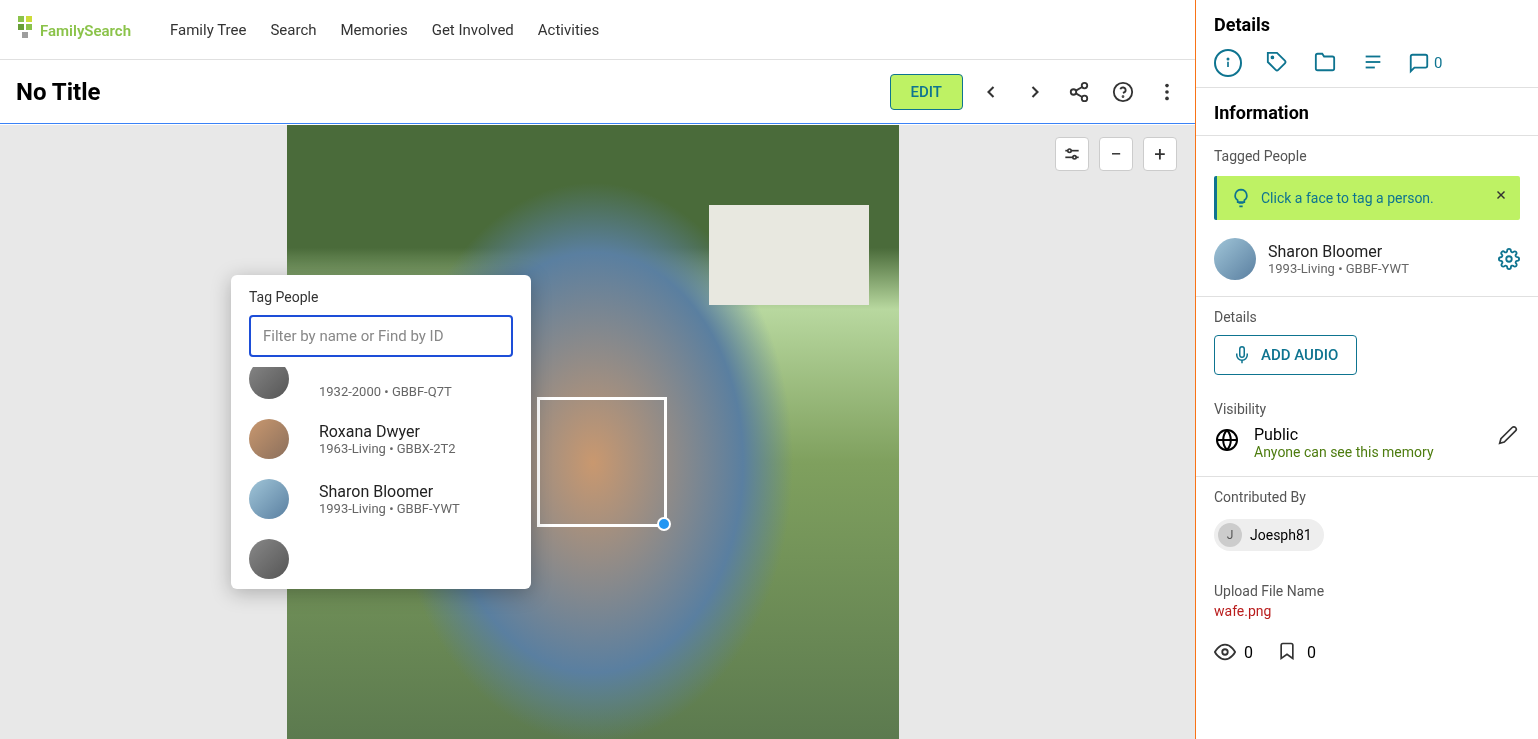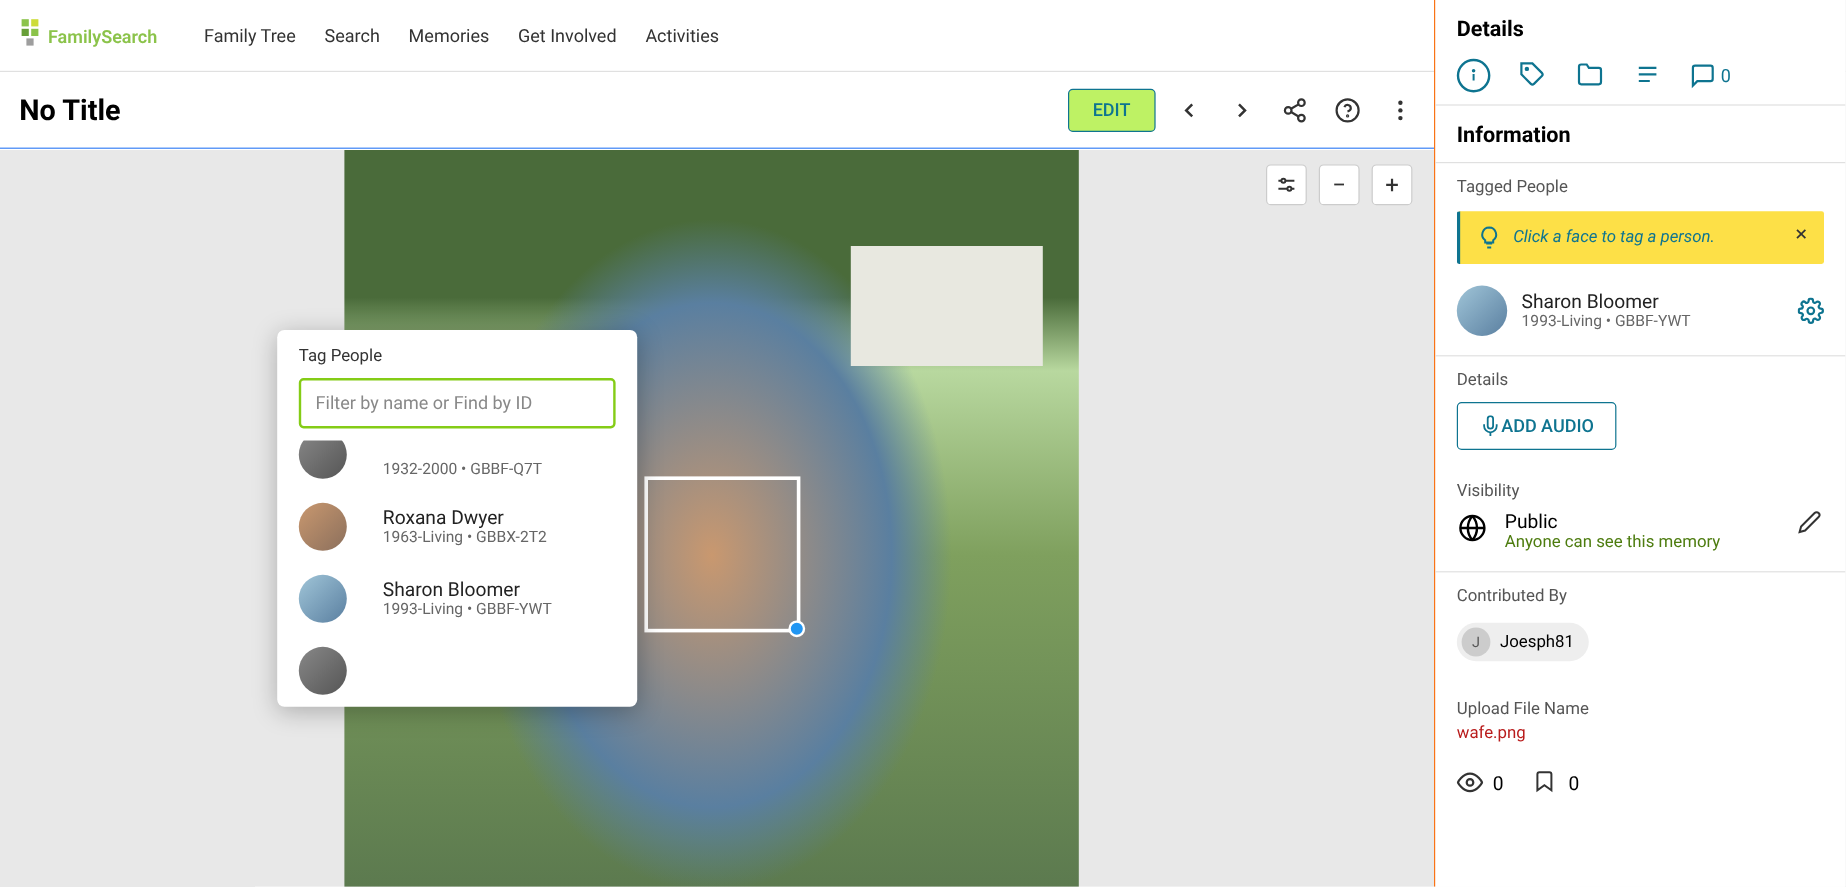--- a/index.html
+++ b/index.html
@@ -33,21 +33,21 @@
 .face-box { position: absolute; left: 537px; top: 272px; width: 130px; height: 130px; border: 3px solid #fff; z-index: 5; }
 .face-handle { position: absolute; right: -7px; bottom: -7px; width: 14px; height: 14px; border-radius: 50%; background: #2196f3; border: 2px solid #fff; }
 
 
 .zoom-ctrl { position: absolute; top: 12px; right: 18px; display: flex; gap: 10px; z-index: 6;}
 .zoom-btn { width: 34px; height: 34px; background: #fff; border: 1px solid #ccc; border-radius: 4px; display: flex; align-items: center; justify-content: center; cursor: pointer; font-size: 20px; color:#333;}
 
 
 .tag-popup { position: absolute; left: 231px; top: 150px; width: 300px; background: #fff; border-radius: 6px; box-shadow: 0 4px 20px rgba(0,0,0,0.25); z-index: 10; padding: 14px 0 0 0; }
 .tag-popup-title { font-size: 14px; color: #333; padding: 0 18px 10px; }
-.tag-input { margin: 0 18px 10px; width: calc(100% - 36px); border: 2px solid #84cc16; border-radius: 4px; padding: 10px 12px; font-size: 15px; outline: none; }
+.tag-input { margin: 0 18px 10px; width: calc(100% - 36px); border: 2px solid #1d4ed8; border-radius: 4px; padding: 10px 12px; font-size: 15px; outline: none; }
 .tag-input::placeholder { color: #888; }
 .tag-list { max-height: 290px; overflow-y: auto; padding-top: 6px; }
 .tag-item { display: flex; align-items: center; gap: 30px; padding: 10px 18px; cursor: pointer; }
 .tag-avatar { width: 40px; height: 40px; border-radius: 50%; flex-shrink: 0; }
 .tag-avatar.gray { background: linear-gradient(135deg,#888,#555); }
 .tag-avatar.tan { background: linear-gradient(135deg,#c9986f,#8b6f5c); }
 .tag-avatar.blue { background: linear-gradient(135deg,#a0c5d8,#5a7fa0); }
 .tag-name { font-size: 16px; color: #222; line-height: 1.2; }
 .tag-meta { font-size: 13px; color: #666; }
 .tag-item.partial .tag-avatar { margin-top: -24px; }
@@ -58,31 +58,31 @@
 .right-panel { position: absolute; top: 0; right: 0; width: 343px; height: 739px; border-left: 1px solid #f97316; background: #fff; overflow-y: auto; }
 .rp-header { padding: 14px 18px 10px; font-size: 18px; font-weight: 700; }
 .rp-tabs { display: flex; gap: 22px; padding: 4px 18px 10px; border-bottom: 1px solid #e0e0e0; }
 .rp-tab { width: 26px; height: 26px; display: flex; align-items: center; justify-content: center; cursor: pointer; color: #0e7490; }
 .rp-tab.active { border: 2px solid #0e7490; border-radius: 50%; width: 28px; height: 28px; }
 .rp-tab-count { display:flex; align-items: center; gap:4px; font-size:15px; color:#0e7490; }
 
 .rp-section-title { padding: 14px 18px 12px; font-size: 18px; font-weight: 700; border-bottom: 1px solid #e0e0e0;}
 .rp-sub { padding: 12px 18px 4px; font-size: 14px; color: #555; }
 
-.rp-tip { margin: 8px 18px; border-left: 3px solid #0e7490; background: #fde047; padding: 12px 14px; display: flex; align-items: center; gap: 10px; font-size: 14px; color: #0e7490; position: relative; border-radius: 2px; font-style: italic;}
+.rp-tip { margin: 8px 18px; border-left: 3px solid #0e7490; background: #bef264; padding: 12px 14px; display: flex; align-items: center; gap: 10px; font-size: 14px; color: #0e7490; position: relative; border-radius: 2px;}
 .rp-tip-close { position: absolute; right: 10px; top: 10px; cursor: pointer; color: #333; width:18px; height:18px; display:flex; align-items:center; justify-content:center;}
 
 .tagged-person { display: flex; align-items: center; gap: 12px; padding: 10px 18px 16px; border-bottom: 1px solid #e0e0e0; }
 .tp-avatar { width: 42px; height: 42px; border-radius: 50%; background: linear-gradient(135deg,#a0c5d8,#5a7fa0); }
 .tp-info { flex: 1; }
 .tp-name { font-size: 16px; color: #222; }
 .tp-meta { font-size: 13px; color: #666; }
 .tp-gear { cursor: pointer; color: #0e7490; width:22px; height:22px; }
 
-.add-audio-btn { margin: 6px 18px 14px; border: 1px solid #0e7490; color: #0e7490; background: #fff; padding: 10px 18px; font-size: 15px; border-radius: 4px; cursor: pointer; display: inline-flex; align-items: center; font-weight:500;justify-content:space-between;}
+.add-audio-btn { margin: 6px 18px 14px; border: 1px solid #0e7490; color: #0e7490; background: #fff; padding: 10px 18px; font-size: 15px; border-radius: 4px; cursor: pointer; display: inline-flex; gap: 10px; align-items: center; font-weight:500;justify-content:space-between;}
 
 .vis-row { display: flex; align-items: flex-start; gap: 14px; padding: 4px 18px 16px; border-bottom: 1px solid #e0e0e0;}
 .vis-icon { width: 26px; height: 26px; display:flex; align-items:center; justify-content:center; margin-top:2px;}
 .vis-info { flex: 1; }
 .vis-title { font-size: 16px; }
 .vis-desc { font-size: 14px; color: #4d7c0f; }
 .vis-edit { cursor: pointer; color: #333; width:22px; height:22px; }
 
 .contrib { padding: 4px 18px 10px; }
 .contrib-chip { display: inline-flex; align-items: center; gap: 8px; background: #eee; padding: 4px 12px 4px 4px; border-radius: 16px; margin: 6px 0; }

